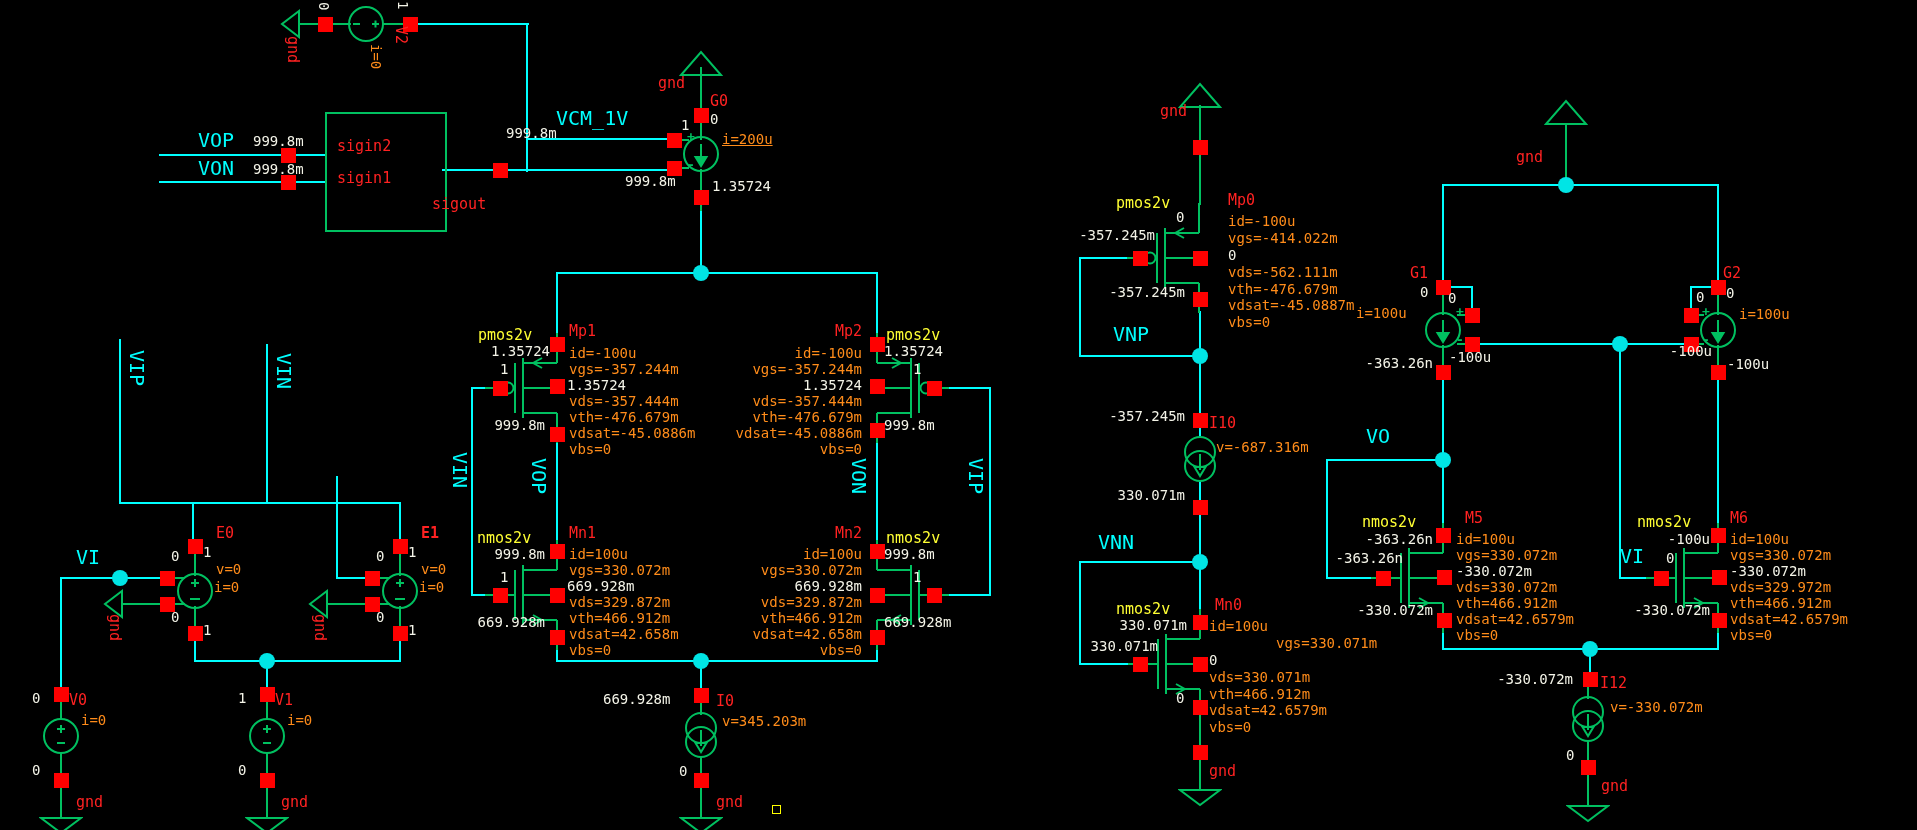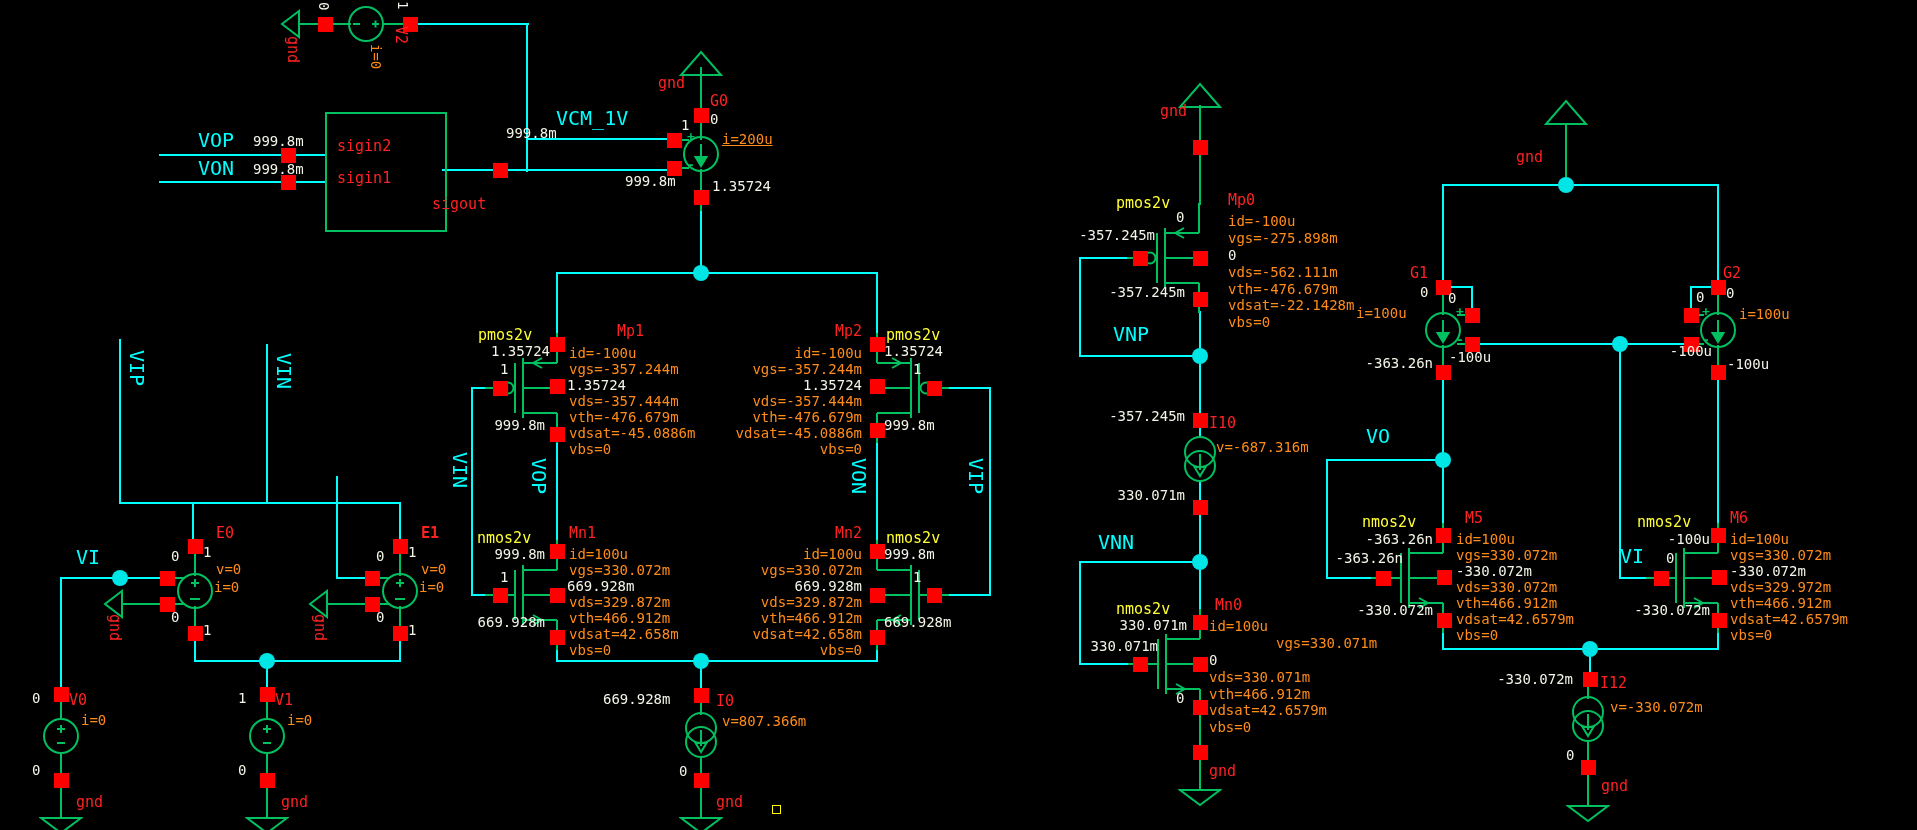--- a/index.html
+++ b/index.html
@@ -415,21 +415,21 @@
     <div class="lbl W" style="left: 681px; top: 118px;">1</div>
     <div class="lbl C" style="left: 556px; top: 108px;">VCM_1V</div>
     <div class="lbl W" style="left: 506px; top: 126px;">999.8m</div>
     <div class="lbl O" style="left: 722px; top: 132px; text-decoration: underline;">i=200u</div>
     <div class="lbl G" style="left: 687px; top: 130px;">+</div>
     <div class="lbl G" style="left: 687px; top: 158px;">-</div>
     <div class="lbl W" style="left: 625px; top: 174px;">999.8m</div>
     <div class="lbl W" style="left: 712px; top: 179px;">1.35724</div>
     <div class="lbl Y" style="left: 478px; top: 328px;">pmos2v</div>
     <div class="lbl W end" style="left: 550px; top: 344px;">1.35724</div>
-    <div class="lbl R" style="left: 569px; top: 324px; margin-left: 48px;">Mp1</div>
+    <div class="lbl R" style="left: 569px; top: 324px;">Mp1</div>
     <div class="lbl O" style="left: 569px; top: 346px;">id=-100u</div>
     <div class="lbl W" style="left: 500px; top: 362px;">1</div>
     <div class="lbl O" style="left: 569px; top: 362px;">vgs=-357.244m</div>
     <div class="lbl W" style="left: 567px; top: 378px;">1.35724</div>
     <div class="lbl O" style="left: 569px; top: 394px;">vds=-357.444m</div>
     <div class="lbl O" style="left: 569px; top: 410px;">vth=-476.679m</div>
     <div class="lbl W end" style="left: 545px; top: 418px;">999.8m</div>
     <div class="lbl O" style="left: 569px; top: 426px;">vdsat=-45.0886m</div>
     <div class="lbl O" style="left: 569px; top: 442px;">vbs=0</div>
     <div class="lbl R end" style="left: 862px; top: 324px;">Mp2</div>
@@ -496,35 +496,35 @@
     <div class="lbl O" style="left: 81px; top: 713px;">i=0</div>
     <div class="lbl W" style="left: 32px; top: 763px;">0</div>
     <div class="lbl R" style="left: 76px; top: 795px;">gnd</div>
     <div class="lbl W" style="left: 238px; top: 691px;">1</div>
     <div class="lbl R" style="left: 275px; top: 693px;">V1</div>
     <div class="lbl O" style="left: 287px; top: 713px;">i=0</div>
     <div class="lbl W" style="left: 238px; top: 763px;">0</div>
     <div class="lbl R" style="left: 281px; top: 795px;">gnd</div>
     <div class="lbl W" style="left: 603px; top: 692px;">669.928m</div>
     <div class="lbl R" style="left: 716px; top: 694px;">I0</div>
-    <div class="lbl O" style="left: 722px; top: 714px;">v=807.366m</div>
+    <div class="lbl O" style="left: 722px; top: 714px;">v=345.203m</div>
     <div class="lbl W" style="left: 679px; top: 764px;">0</div>
     <div class="lbl R" style="left: 716px; top: 795px;">gnd</div>
     <div class="lbl R" style="left: 1160px; top: 104px;">gnd</div>
     <div class="lbl Y" style="left: 1116px; top: 196px;">pmos2v</div>
     <div class="lbl R" style="left: 1228px; top: 193px;">Mp0</div>
     <div class="lbl W" style="left: 1176px; top: 210px;">0</div>
     <div class="lbl O" style="left: 1228px; top: 214px;">id=-100u</div>
     <div class="lbl W end" style="left: 1155px; top: 228px;">-357.245m</div>
-    <div class="lbl O" style="left: 1228px; top: 231px;">vgs=-275.898m</div>
+    <div class="lbl O" style="left: 1228px; top: 231px;">vgs=-414.022m</div>
     <div class="lbl W" style="left: 1228px; top: 248px;">0</div>
     <div class="lbl O" style="left: 1228px; top: 265px;">vds=-562.111m</div>
     <div class="lbl O" style="left: 1228px; top: 282px;">vth=-476.679m</div>
     <div class="lbl W end" style="left: 1185px; top: 285px;">-357.245m</div>
-    <div class="lbl O" style="left: 1228px; top: 298px;">vdsat=-22.1428m</div>
+    <div class="lbl O" style="left: 1228px; top: 298px;">vdsat=-45.0887m</div>
     <div class="lbl O" style="left: 1228px; top: 315px;">vbs=0</div>
     <div class="lbl C" style="left: 1113px; top: 324px;">VNP</div>
     <div class="lbl W end" style="left: 1185px; top: 409px;">-357.245m</div>
     <div class="lbl R" style="left: 1209px; top: 416px;">I10</div>
     <div class="lbl O" style="left: 1216px; top: 440px;">v=-687.316m</div>
     <div class="lbl W end" style="left: 1185px; top: 488px;">330.071m</div>
     <div class="lbl C" style="left: 1098px; top: 532px;">VNN</div>
     <div class="lbl Y" style="left: 1116px; top: 602px;">nmos2v</div>
     <div class="lbl R" style="left: 1209px; top: 598px; padding-left: 6px;">Mn0</div>
     <div class="lbl W end" style="left: 1187px; top: 618px;">330.071m</div>

